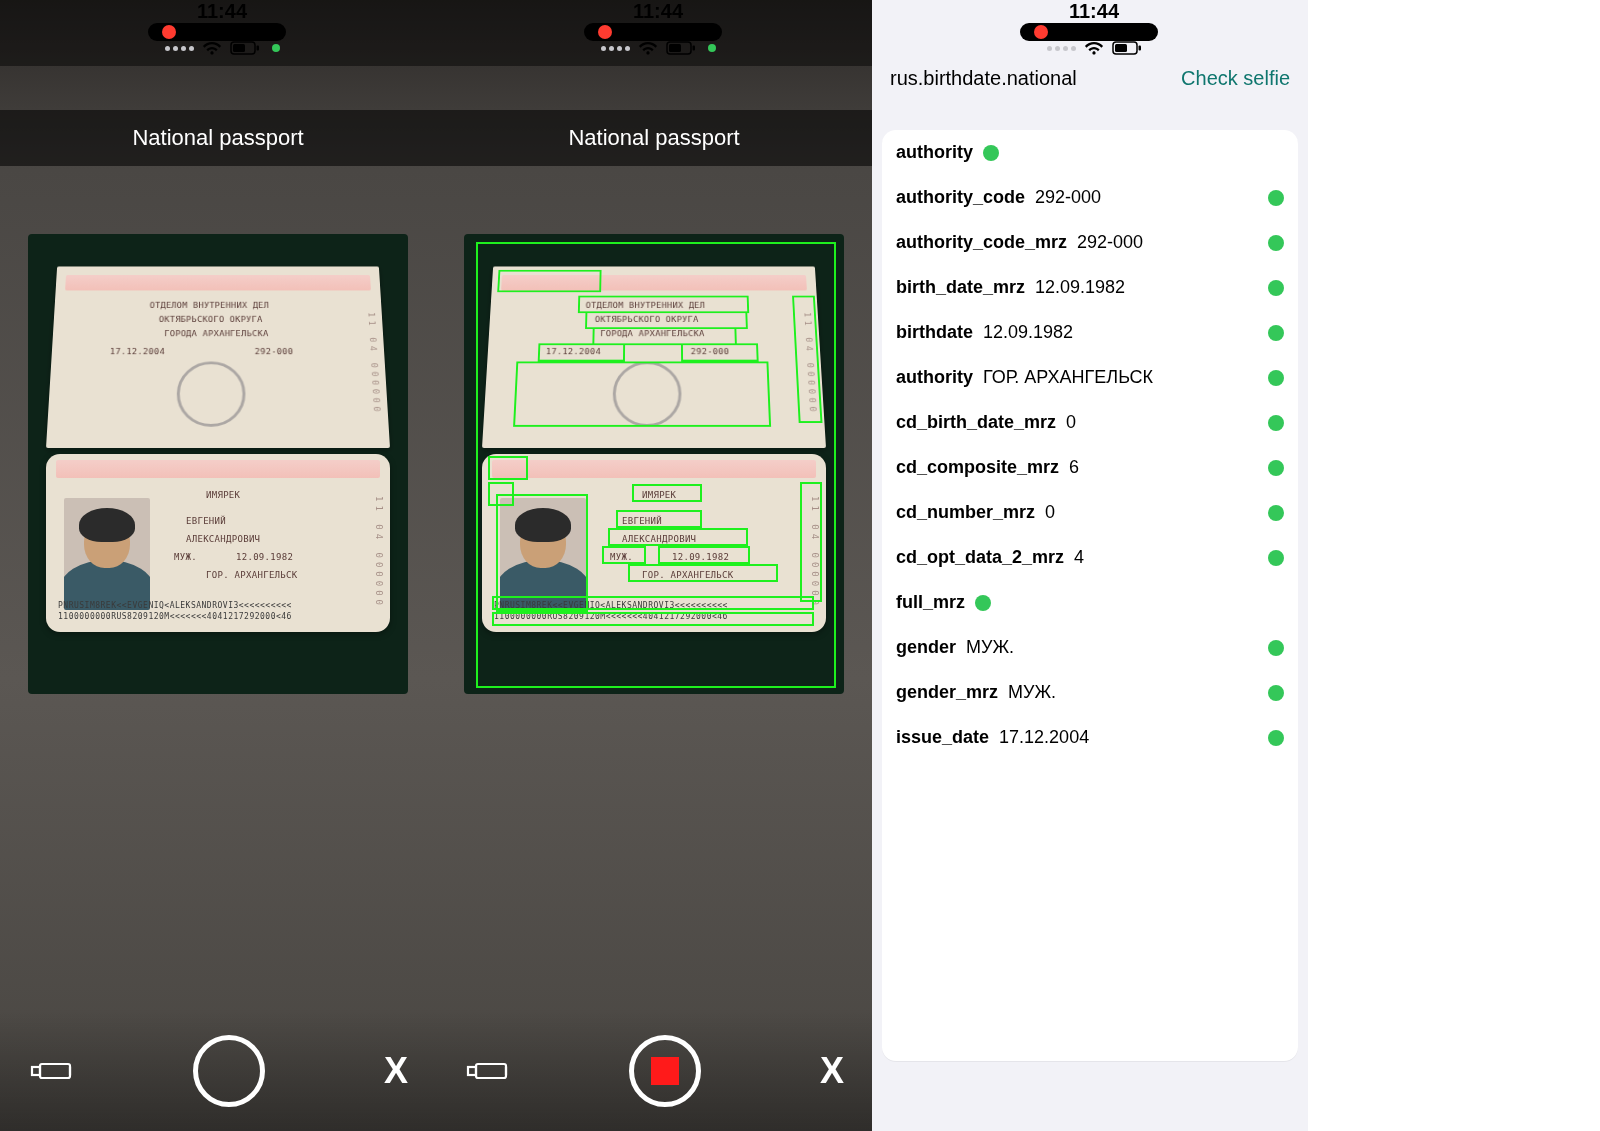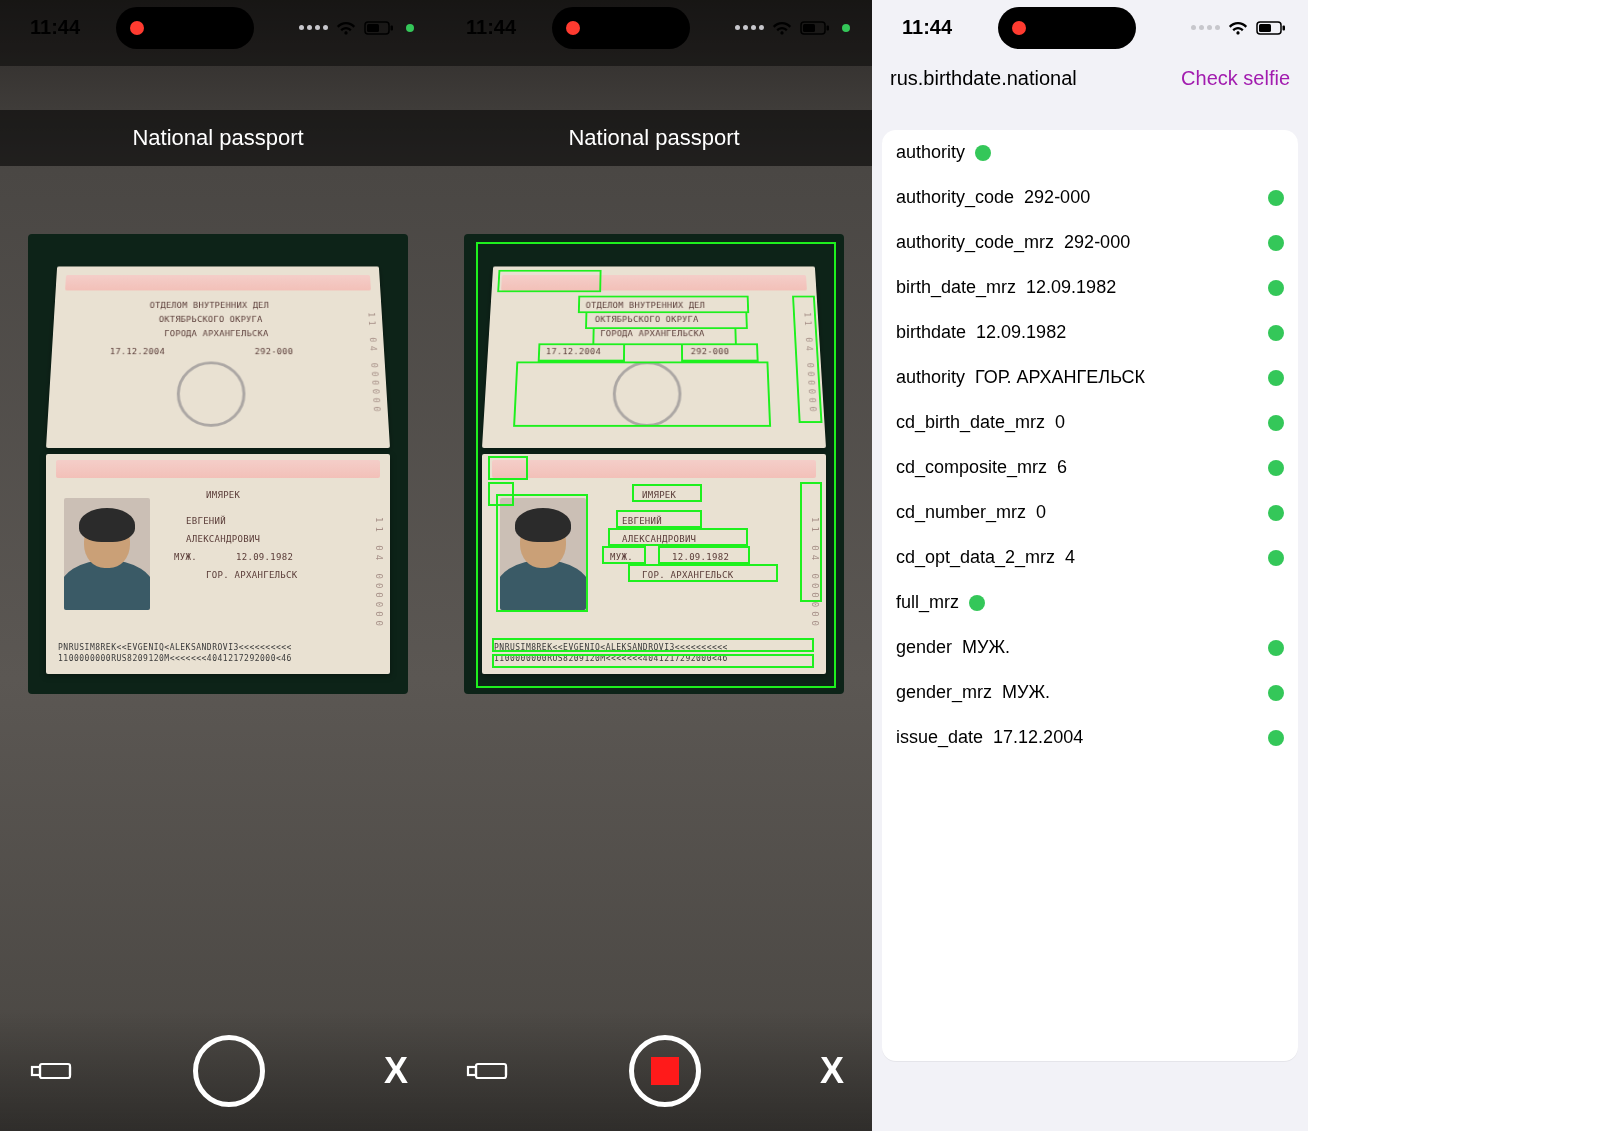--- a/index.html
+++ b/index.html
@@ -3,42 +3,42 @@
 <meta charset="utf-8">
 <style>
   * { box-sizing: border-box; margin: 0; padding: 0; }
   html, body { width: 1600px; height: 1131px; font-family: -apple-system, "Helvetica Neue", Arial, sans-serif; background:#fff; }
   .stage { display:flex; width:1600px; height:1131px; }
   .phone { position:relative; overflow:hidden; }
   .p1, .p2 { width:436px; height:1131px; background:#3a3735; }
   .p3 { width:436px; height:1131px; background:#f2f2f7; }
 
   
-  .status { position:absolute; top:0; left:0; right:0; height:55px; display:flex; align-items:center; justify-content:space-between; padding:0 22px 0 30px; z-index:30; }
+  .status { position:absolute; top:0; left:0; right:0; height:55px; display:flex; align-items:center; justify-content:flex-end; padding:0 22px 0 30px; z-index:30;flex-direction:column; }
   .status .time { font-size:20px; font-weight:600; }
   .status.dark .time { color:#000; }
   .pill { width:138px; height:42px; background:#000; border-radius:21px; position:relative; margin-left:-10px; }
   .pill .rec { position:absolute; left:14px; top:50%; width:14px; height:14px; background:#ff3b30; border-radius:50%; transform:translateY(-50%); }
   .right-icons { display:flex; align-items:center; gap:8px; }
   .dots4 { display:flex; gap:3px; }
   .dots4 span { width:5px; height:5px; border-radius:50%; background:#c7c7cc; }
   .wifi svg, .batt svg { display:block; }
   .greendot { width:8px; height:8px; border-radius:50%; background:#34c759; margin-left:4px; }
 
   
   .cam-bg { position:absolute; inset:0; background:linear-gradient(180deg,#2b2826 0%, #4a4744 15%, #5b5753 60%, #484541 100%); }
   .top-shade { position:absolute; left:0; right:0; top:0; height:66px; background:rgba(0,0,0,.45); }
   .title-band { position:absolute; left:0; right:0; top:110px; height:56px; background:rgba(0,0,0,.55); display:flex; align-items:center; justify-content:center; color:#fff; font-size:22px; z-index:10; }
 
   
   .doc { position:absolute; left:50%; top:244px; width:360px; height:440px; transform:translateX(-50%); }
   .doc .cover { position:absolute; inset:-10px; background:#173f2b; border-radius:4px; filter:brightness(.55); }
   .page { position:absolute; background:#e9e1d2; border-radius:2px; box-shadow:0 2px 6px rgba(0,0,0,.35); }
   .page.top { left:8px; right:8px; top:4px; height:200px; transform:perspective(700px) rotateX(14deg); transform-origin:bottom center; }
-  .page.bottom { left:8px; right:8px; top:210px; height:220px; }
+  .page.bottom { left:8px; right:8px; top:210px; height:178px;border-radius:14px; }
   .pink { position:absolute; left:10px; right:10px; top:10px; height:18px; background:linear-gradient(180deg,#f7c9c6, #f5b8b2); border-radius:2px; opacity:.8; }
   .bottom .pink { top:6px; }
   .stamp { position:absolute; width:70px; height:70px; border-radius:50%; border:3px solid rgba(60,60,80,.35); }
   .photo { position:absolute; left:18px; top:44px; width:86px; height:112px; background:#cbbfb5; border-radius:2px; overflow:hidden; }
   .photo .head { position:absolute; left:50%; top:18px; width:46px; height:52px; background:#caa077; border-radius:50% 50% 45% 45%; transform:translateX(-50%); }
   .photo .hair { position:absolute; left:50%; top:10px; width:56px; height:34px; background:#2b2b2b; border-radius:50% 50% 40% 40%; transform:translateX(-50%); }
   .photo .shirt { position:absolute; left:50%; bottom:-10px; width:96px; height:60px; background:#3a5a66; border-radius:50% 50% 0 0; transform:translateX(-50%); }
   .mrz { position:absolute; left:12px; right:12px; bottom:10px; font-family:Menlo, Consolas, monospace; font-size:8px; letter-spacing:.5px; color:#3a3a3a; line-height:1.3; white-space:nowrap; overflow:hidden; }
   .dtext { position:absolute; font-family:Menlo, Consolas, monospace; font-size:9px; color:#5a3c38; letter-spacing:.3px; white-space:nowrap; }
   .vcode { position:absolute; right:6px; top:40px; width:24px; bottom:20px; writing-mode:vertical-rl; font-family:Menlo, monospace; font-size:9px; color:#7a5a56; letter-spacing:4px; text-align:center; opacity:.6; }
@@ -50,25 +50,25 @@
   .cam-bar { position:absolute; left:0; right:0; bottom:0; height:120px; display:flex; align-items:center; justify-content:space-between; padding:0 28px; z-index:20; background:linear-gradient(180deg, rgba(0,0,0,0) 0%, rgba(0,0,0,.35) 100%); }
   .torch svg { display:block; }
   .shutter { width:72px; height:72px; border:5px solid #fff; border-radius:50%; background:transparent; }
   .shutter.recording { border:5px solid #fff; display:flex; align-items:center; justify-content:center; }
   .shutter.recording .sq { width:28px; height:28px; background:#ff1a1a; }
   .close-x { font-size:36px; color:#fff; font-weight:700; line-height:1; }
 
   
   .p3 .hdr { position:absolute; left:0; right:0; top:56px; height:44px; display:flex; align-items:center; justify-content:space-between; padding:0 18px; font-size:20px; }
   .p3 .hdr .docid { color:#000; }
-  .p3 .hdr .link { color:#a21caf; }
+  .p3 .hdr .link { color:#0f766e; }
   .card { position:absolute; left:10px; right:10px; top:130px; bottom:70px; background:#fff; border-radius:14px; overflow:hidden; box-shadow:0 1px 0 rgba(0,0,0,.05); }
   .rows { position:absolute; inset:0; overflow:hidden; }
   .row { display:flex; align-items:center; padding:12px 14px 12px 14px; gap:10px; font-size:18px; color:#000; }
-  .row .k { font-weight:400; white-space:nowrap; }
+  .row .k { font-weight:700; white-space:nowrap; }
   .row .v { flex:1; word-break:break-word; }
   .row .dot { width:16px; height:16px; border-radius:50%; background:#34c759; flex:0 0 auto; }
   .bottom-actions { position:absolute; left:0; right:0; bottom:0; height:60px; background:#f7f7f9; display:flex; align-items:center; justify-content:space-around; font-size:20px; color:#0a7aff; font-weight:500; letter-spacing:.5px; }
 
 </style>
 </head>
 <body>
 
 <div class="stage">
 

